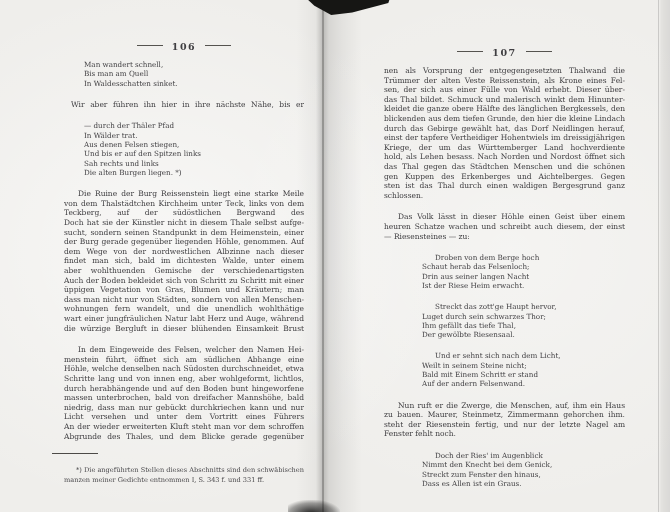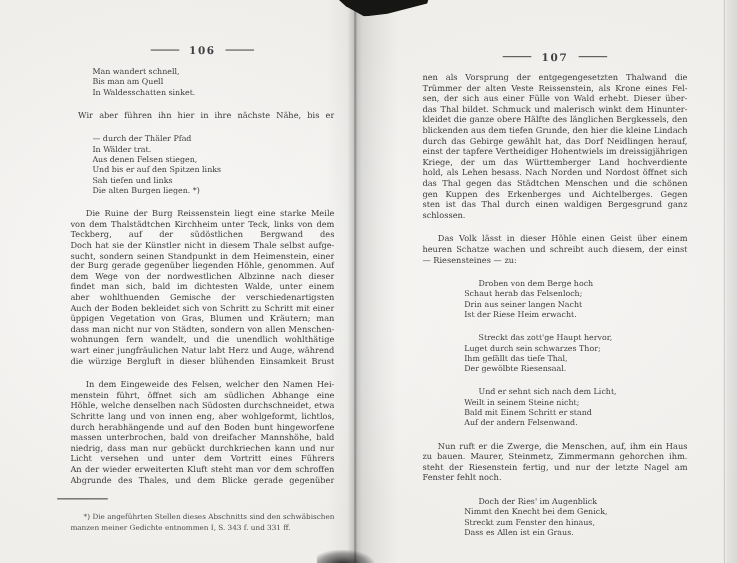--- a/index.html
+++ b/index.html
@@ -97,21 +97,21 @@
         <div class="ln">In Waldesschatten sinket.</div>
       </div>
     <div class="block paragraph ind-sm open m2">
         <div class="ln">Wir aber führen ihn hier in ihre nächste Nähe, bis er</div>
       </div>
     <div class="block verse">
         <div class="ln">— durch der Thäler Pfad</div>
         <div class="ln">In Wälder trat.</div>
         <div class="ln">Aus denen Felsen stiegen,</div>
         <div class="ln">Und bis er auf den Spitzen links</div>
-        <div class="ln">Sah tiefen und links</div>
+        <div class="ln">Sah rechts und links</div>
         <div class="ln">Die alten Burgen liegen. *)</div>
       </div>
     <div class="block paragraph ind m3">
         <div class="ln">Die Ruine der Burg Reissenstein liegt eine starke Meile</div>
         <div class="ln">von dem Thalstädtchen Kirchheim unter Teck, links von dem</div>
         <div class="ln">Teckberg, auf der südöstlichen Bergwand des Neidlingerthales.</div>
         <div class="ln">Doch hat sie der Künstler nicht in diesem Thale selbst aufge-</div>
         <div class="ln">sucht, sondern seinen Standpunkt in dem Heimenstein, einer</div>
         <div class="ln">der Burg gerade gegenüber liegenden Höhle, genommen.  Auf</div>
         <div class="ln">dem Wege von der nordwestlichen Albzinne nach dieser Grotte</div>

